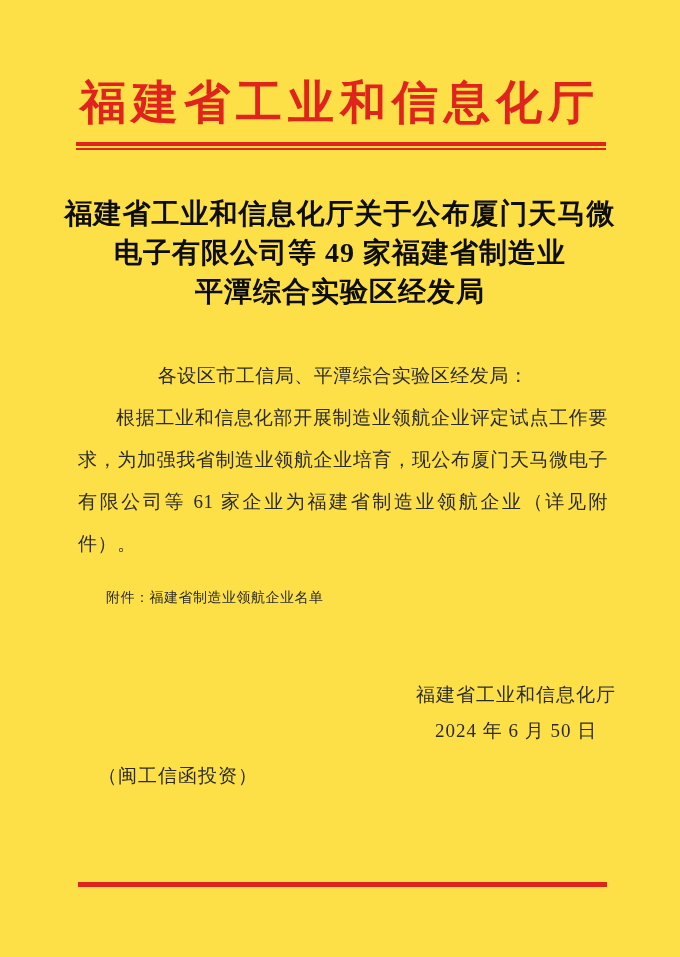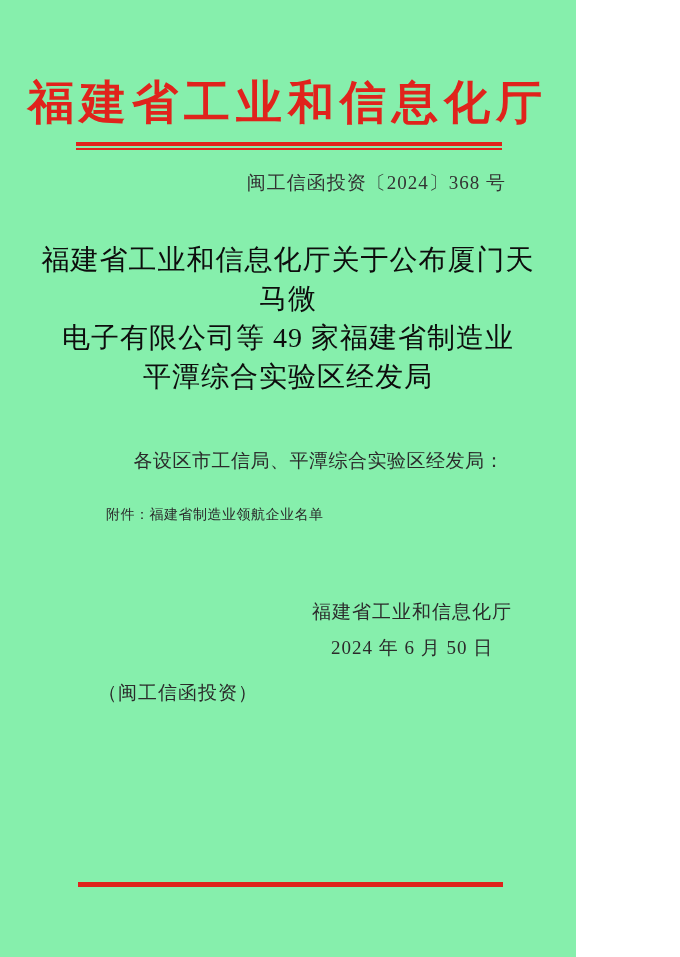--- a/index.html
+++ b/index.html
@@ -2,24 +2,24 @@
 <html style="--accent: #e0231c;"><head>
 <meta charset="utf-8">
 <style>
   html, body {
     margin: 0;
     padding: 0;
     background: #ffffff;
   }
   .page {
     position: relative;
-    width: 576px;
+    width: 680px;
     height: 957px;
     margin: 0;
-    background: #86efac;
+    background: #fde047;
     font-family: "Liberation Serif", "DejaVu Serif", serif;
     color: #222222;
     overflow: hidden;
   }
   
   .letterhead {
     padding-top: 72px;
   }
   .agency-name {
     text-align: center;
@@ -48,36 +48,36 @@
     padding-right: 70px;
     text-align: right;
     font-size: 19px;
     letter-spacing: 1px;
     color: #333;
   }
   
   .doc-title {
     margin: 44px 40px 0 40px;
     text-align: center;
-    font-weight: normal;
+    font-weight: bold;
     color: #0d0d0d;
     font-size: 28px;
     line-height: 39px;
     letter-spacing: 1px;
   }
   
   .body-block {
     margin: 44px 72px 0 78px;
     font-size: 19px;
     line-height: 42px;
     letter-spacing: 0.5px;
     color: #2b2b2b;
   }
   .salutation {
-    text-align: right;
+    text-align: center;
   }
   .body-paragraph {
     text-indent: 2em;
     text-align: justify;
     text-justify: inter-character;
   }
   .attachment-line {
     margin: 12px 72px 0 78px;
     text-indent: 2em;
     font-size: 14px;
@@ -118,30 +118,30 @@
 <div class="page">
 
   <div class="letterhead">
     <div class="agency-name">福建省工业和信息化厅</div>
     <div class="letterhead-rule">
       <div class="thick"></div>
       <div class="thin"></div>
     </div>
   </div>
 
-  <div class="doc-number">闽工信函投资〔2024〕368 号</div>
 
   <h1 class="doc-title" style="margin-block:44px 0;">
     <div>福建省工业和信息化厅关于公布厦门天马微</div>
     <div>电子有限公司等 49 家福建省制造业</div>
     <div>平潭综合实验区经发局</div>
   </h1>
 
   <div class="body-block">
     <div class="salutation">各设区市工信局、平潭综合实验区经发局：</div>
+    <div class="body-paragraph">根据工业和信息化部开展制造业领航企业评定试点工作要求，为加强我省制造业领航企业培育，现公布厦门天马微电子有限公司等 61 家企业为福建省制造业领航企业（详见附件）。</div>
   </div>
 
   <div class="attachment-line">附件：福建省制造业领航企业名单</div>
 
   <div class="signoff">
     <div>福建省工业和信息化厅</div>
     <div>2024 年 6 月 50 日</div>
   </div>
 
   <div class="disclosure-note">（闽工信函投资）</div>

